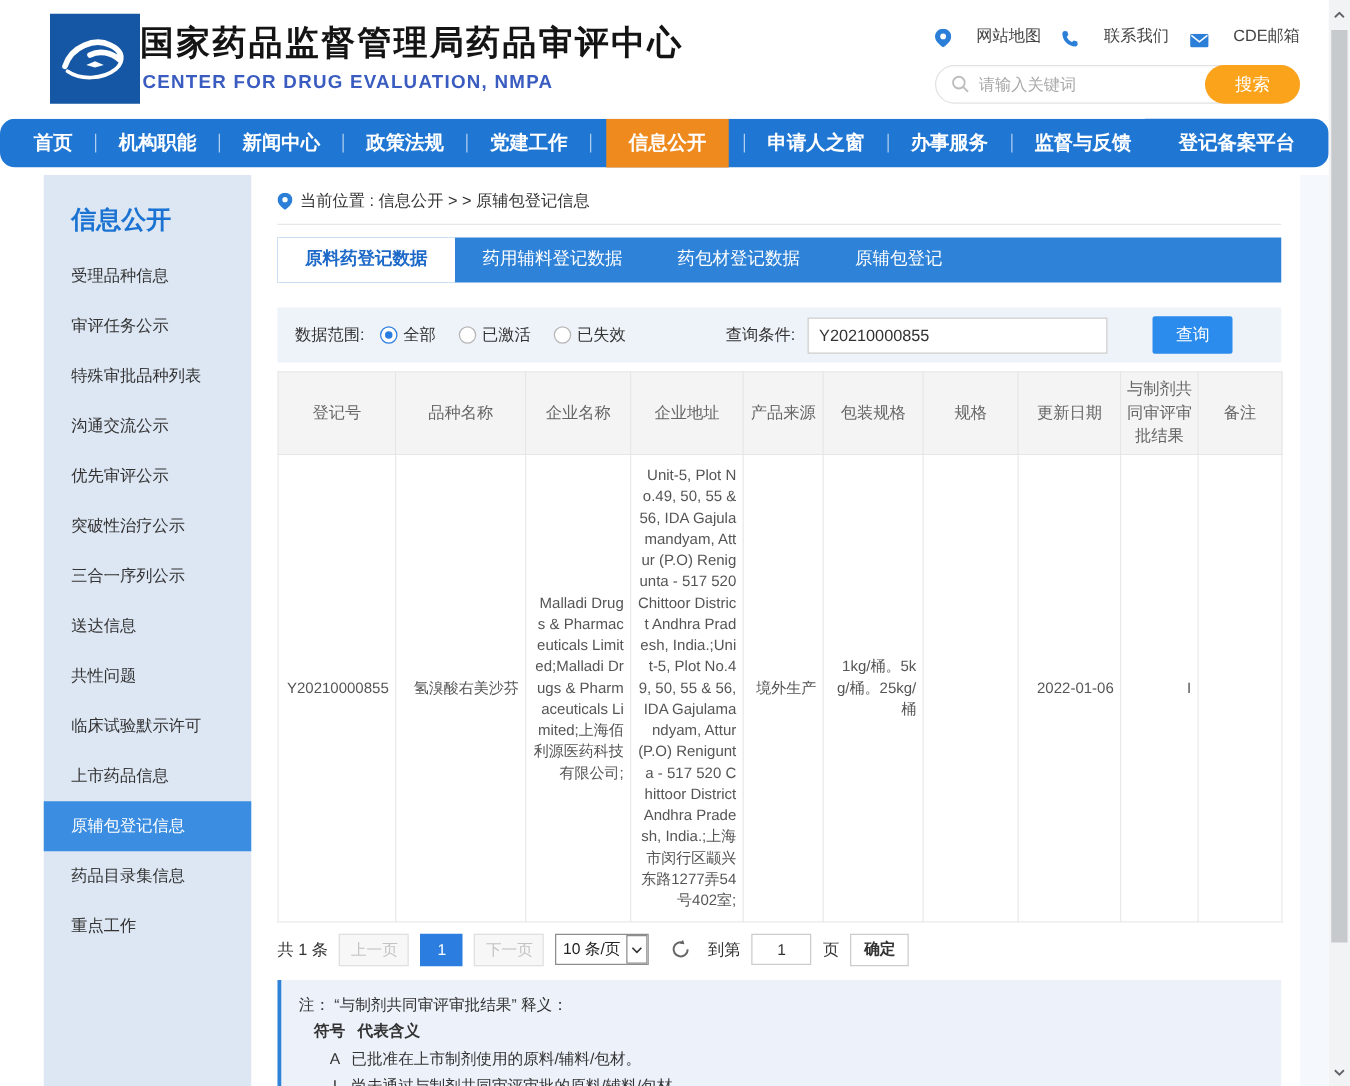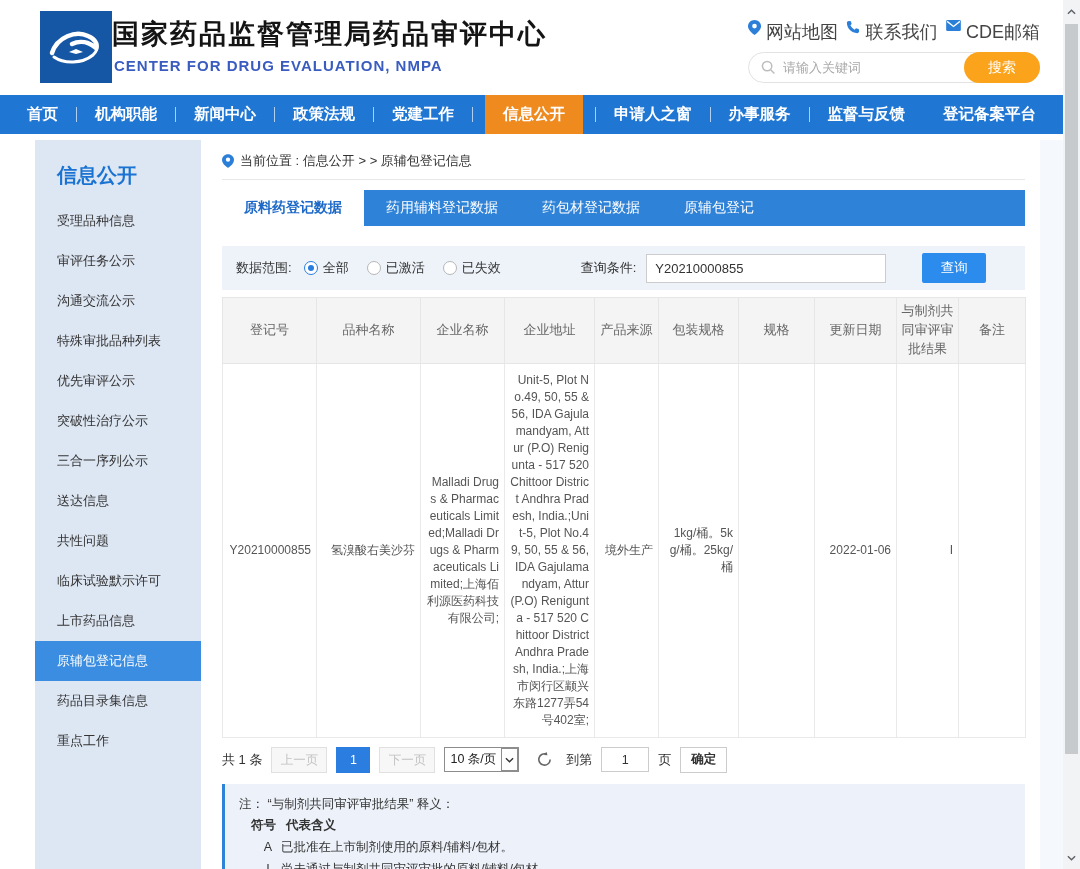--- a/index.html
+++ b/index.html
@@ -7,28 +7,28 @@
     font-family:"Liberation Sans","DejaVu Sans",sans-serif; background:#fff; }
   .page { position:relative; width:1080px; height:869px; background:#fff; }
   .viewport { position:absolute; left:0; top:0; width:1063px; height:869px; overflow:hidden; background:#fff; }
 
   
   .header { position:relative; width:916px; height:95px; background:#fff; }
   .logo-box { position:absolute; left:40px; top:11px; width:72px; height:72px; background:#1557a4; }
   .site-title { position:absolute; left:112px; top:16px; font-size:27px; font-weight:bold; color:#141414; letter-spacing:2px; }
   .site-subtitle { position:absolute; left:114px; top:57px; font-size:15px; font-weight:bold; color:#3a5cc0; letter-spacing:1px; }
   .top-links { position:absolute; left:748px; top:20px; width:292px; display:flex; justify-content:space-between; }
-  .top-link { display:flex; align-items:flex-start; gap:5px; font-size:18px; color:#444; cursor:pointer; }
+  .top-link { display:flex; align-items:flex-end; gap:20px; font-size:13px; color:#444; cursor:pointer; }
   .search-wrap { position:absolute; left:748px; top:52px; width:292px; height:31px; }
   .search-pill { position:absolute; left:0; top:0; width:292px; height:31px; background:#fff; border:1px solid #e2e2e2; border-radius:16px; display:flex; align-items:center; padding-left:12px; gap:7px; }
   .search-placeholder { font-size:13px; color:#a9a9a9; }
   .search-btn { position:absolute; right:0; top:0; width:76px; height:31px; background:#fba31b; border:none; border-radius:16px; color:#fff; font-size:14px; cursor:pointer; font-family:inherit; }
 
   
-  .nav { width:1063px; height:39px; background:#2077d3; display:flex; align-items:stretch; justify-content:center; }
+  .nav { width:1063px; height:39px; background:#2077d3; display:flex; align-items:stretch; justify-content:center;border-radius:12px; }
   .nav-item { display:flex; align-items:center; padding:0 6px; color:#fff; font-size:15.5px; font-weight:bold; text-decoration:none; cursor:pointer; }
   .nav-item--active { background:#ee8a1e; padding:0 18px; }
   .nav-sep { width:1px; height:15px; background:rgba(255,255,255,.65); align-self:center; margin:0 12px; }
   .nav-gap { width:26px; }
 
   
   .body-row { display:flex; width:1063px; height:735px; padding-left:35px; padding-top:6px; background:#fff; }
   .sidebar { width:166px; height:729px; background:#dde6f3; flex:none; }
   .sb-title { color:#1a73d2; font-size:20px; font-weight:bold; padding:22px 0 12px 22px; }
   .sb-item { height:40px; line-height:40px; padding-left:22px; font-size:13px; color:#333; cursor:pointer; }
@@ -166,22 +166,22 @@
       <span class="nav-gap"></span>
       <a class="nav-item">登记备案平台</a>
     </div>
 
     <div class="body-row">
 
       <div class="sidebar">
         <div class="sb-title">信息公开</div>
         <div class="sb-item">受理品种信息</div>
         <div class="sb-item">审评任务公示</div>
+        <div class="sb-item">特殊审批品种列表</div>
         <div class="sb-item">沟通交流公示</div>
-        <div class="sb-item">特殊审批品种列表</div>
         <div class="sb-item">优先审评公示</div>
         <div class="sb-item">突破性治疗公示</div>
         <div class="sb-item">三合一序列公示</div>
         <div class="sb-item">送达信息</div>
         <div class="sb-item">共性问题</div>
         <div class="sb-item">临床试验默示许可</div>
         <div class="sb-item">上市药品信息</div>
         <div class="sb-item sb-item--active">原辅包登记信息</div>
         <div class="sb-item">药品目录集信息</div>
         <div class="sb-item">重点工作</div>

